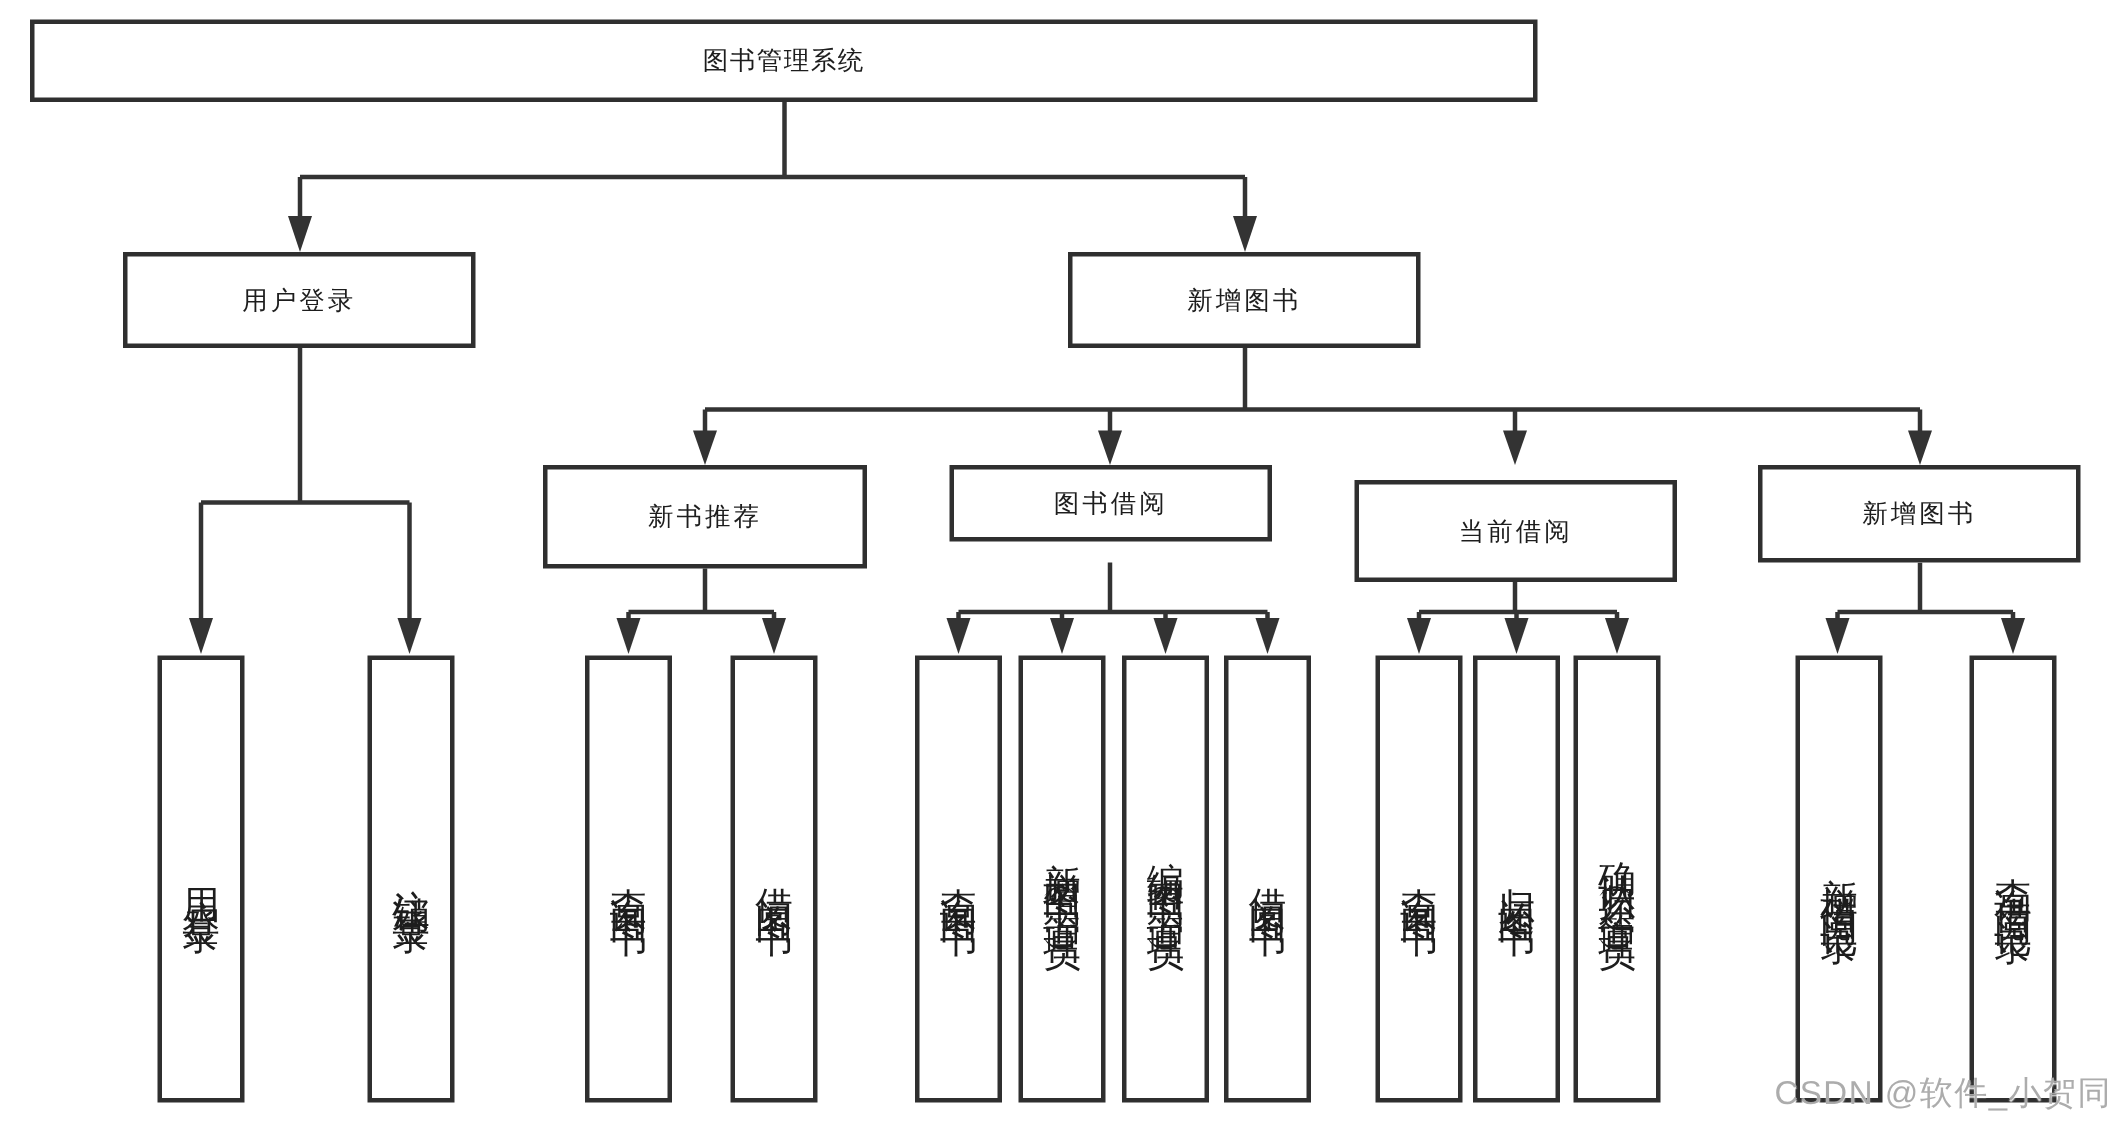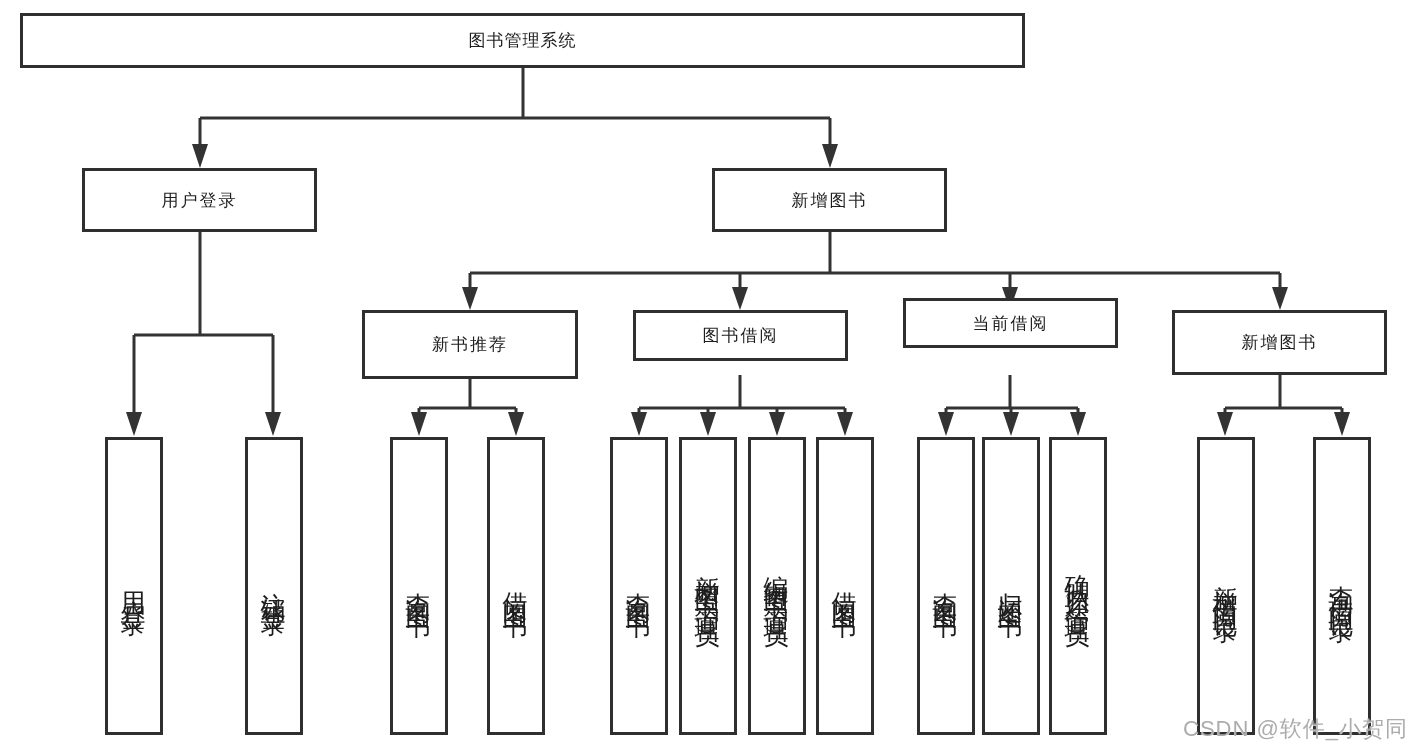--- a/index.html
+++ b/index.html
@@ -140,21 +140,21 @@
     </g>
   </svg>
 
   <div class="node title" style="left:20px; top:13px; width:1005px; height:55px;">图书管理系统</div>
 
   <div class="node" style="left:82px; top:168px; width:235px; height:64px;">用户登录</div>
   <div class="node" style="left:712px; top:168px; width:235px; height:64px;">新增图书</div>
 
   <div class="node" style="left:362px; top:310px; width:216px; height:69px;">新书推荐</div>
   <div class="node" style="left:633px; top:310px; width:215px; height:51px;">图书借阅</div>
-  <div class="node" style="left:903px; top:298px; width:215px; height:50px;">当前借阅</div>
+  <div class="node" style="left:903px; top:320px; width:215px; height:68px;">当前借阅</div>
   <div class="node" style="left:1172px; top:310px; width:215px; height:65px;">新增图书</div>
 
   <div class="leaf" style="left:105px;">用户登录</div>
   <div class="leaf" style="left:245px;">注销登录</div>
 
   <div class="leaf" style="left:390px;">查询图书</div>
   <div class="leaf" style="left:487px;">借阅图书</div>
 
   <div class="leaf" style="left:610px;">查询图书</div>
   <div class="leaf" style="left:679px;">新增图书（管理员）</div>

